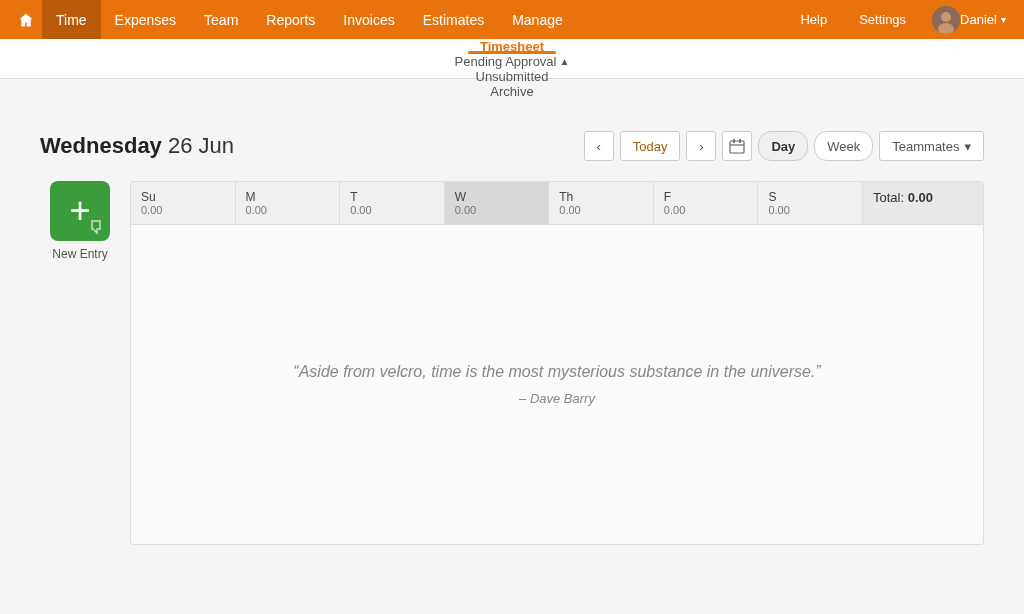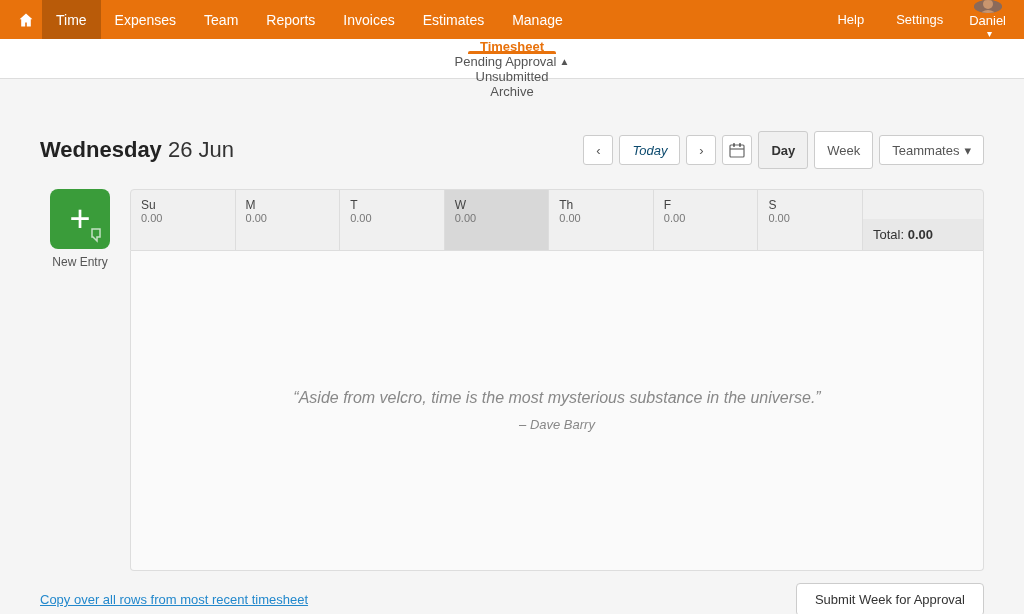--- a/index.html
+++ b/index.html
@@ -37,21 +37,20 @@
     }
     .nav-right .nav-item { font-size: 13px; }
     .nav-avatar-face {
       width: 28px; height: 28px; background: #8b6a5a; border-radius: 50%;
       display: flex; align-items: center; justify-content: center; overflow: hidden;
     }
     .nav-user-btn {
       display: flex; align-items: center; color: white; cursor: pointer;
       padding: 0 8px; height: 39px;
       font-size: 13px;
-      flex-direction: column;
     }
     .nav-user-btn .chevron { margin-left: 4px; font-size: 10px; }
 
     
     .sub-nav {
       background: white;
       display: flex;
       align-items: center;
       padding: 0 16px;
       border-bottom: 1px solid #ddd;
@@ -98,30 +97,30 @@
     .date-controls {
       display: flex; align-items: center; gap: 6px; margin-left: auto;
     }
     .btn-icon {
       width: 30px; height: 30px; border: 1px solid #ccc; background: white;
       border-radius: 3px; cursor: pointer; display: flex; align-items: center; justify-content: center;
       font-size: 13px; color: #555;
     }
     .btn-today {
       padding: 0 12px; height: 30px; border: 1px solid #ccc; background: white;
-      border-radius: 3px; cursor: pointer; font-size: 13px; color: #0c4a6e; font-style: italic;
+      border-radius: 3px; cursor: pointer; font-size: 13px; color: #a16207;
     }
     .btn-calendar {
       width: 30px; height: 30px; border: 1px solid #ccc; background: white;
       border-radius: 3px; cursor: pointer; display: flex; align-items: center; justify-content: center;
       font-size: 14px; color: #555;
     }
     .btn-view {
-      padding: 0 12px; height: 38px; border: 1px solid #ccc; background: white;
-      border-radius: 3px; cursor: pointer; font-size: 13px; color: #555;
+      padding: 0 12px; height: 30px; border: 1px solid #ccc; background: white;
+      border-radius: 13px; cursor: pointer; font-size: 13px; color: #555;
     }
     .btn-view.active { background: #f0f0f0; font-weight: 600; color: #333; }
     .btn-teammates {
       padding: 0 12px; height: 30px; border: 1px solid #ccc; background: white;
       border-radius: 3px; cursor: pointer; font-size: 13px; color: #555;
       display: flex; align-items: center; gap: 5px;
     }
 
     
     .timesheet-container {
@@ -164,21 +163,20 @@
     .grid-header-cell.active-day {
       background: #d8d8d8;
     }
     .grid-header-cell .day-name { font-weight: 500; color: #444; }
     .grid-header-cell .day-val { color: #777; font-size: 11px; }
     .grid-total-cell {
       padding: 8px 10px;
       font-size: 13px; color: #333; font-weight: 500;
       background: #e8e8e8;
       text-align: left;
-      margin-top: 29px;
     }
 
     .grid-body {
       border: 1px solid #ddd;
       border-top: none;
       background: #fafafa;
       min-height: 320px;
       display: flex; align-items: center; justify-content: center;
       border-radius: 0 0 4px 4px;
     }
@@ -328,18 +326,14 @@
       </div>
       <div class="grid-body">
         <div class="grid-empty-message">
           <div class="quote">“Aside from velcro, time is the most mysterious substance in the universe.”</div>
           <div class="attribution">– Dave Barry</div>
         </div>
       </div>
     </div>
   </div>
 
-  <div class="footer-actions">
-    <a class="copy-link">Copy over all rows from most recent timesheet</a>
-    <button class="submit-btn">Submit Week for Approval</button>
-  </div>
 
 </div>
 
 </body></html>

